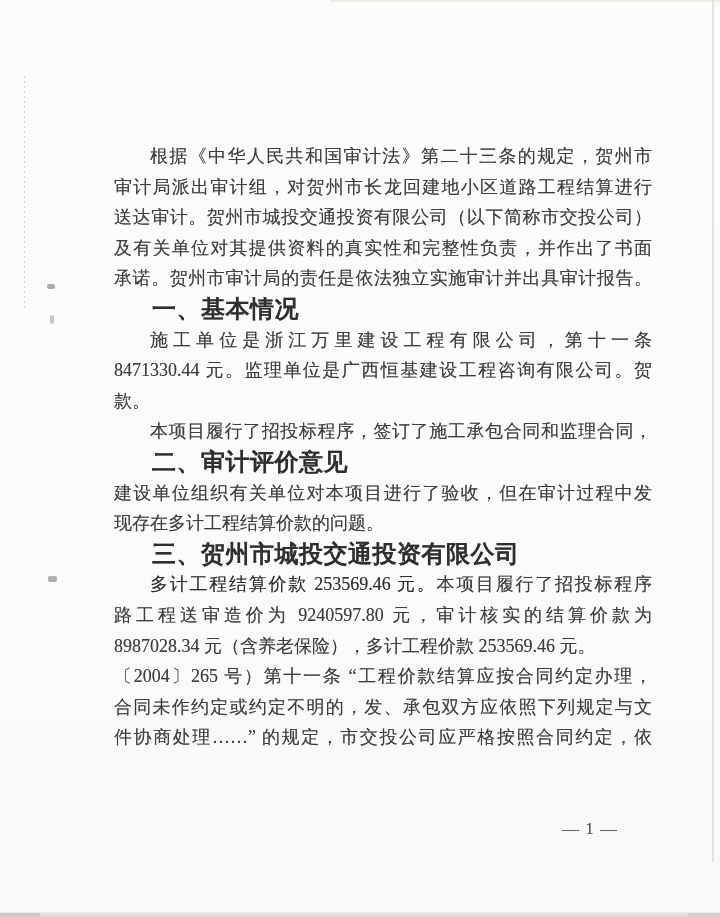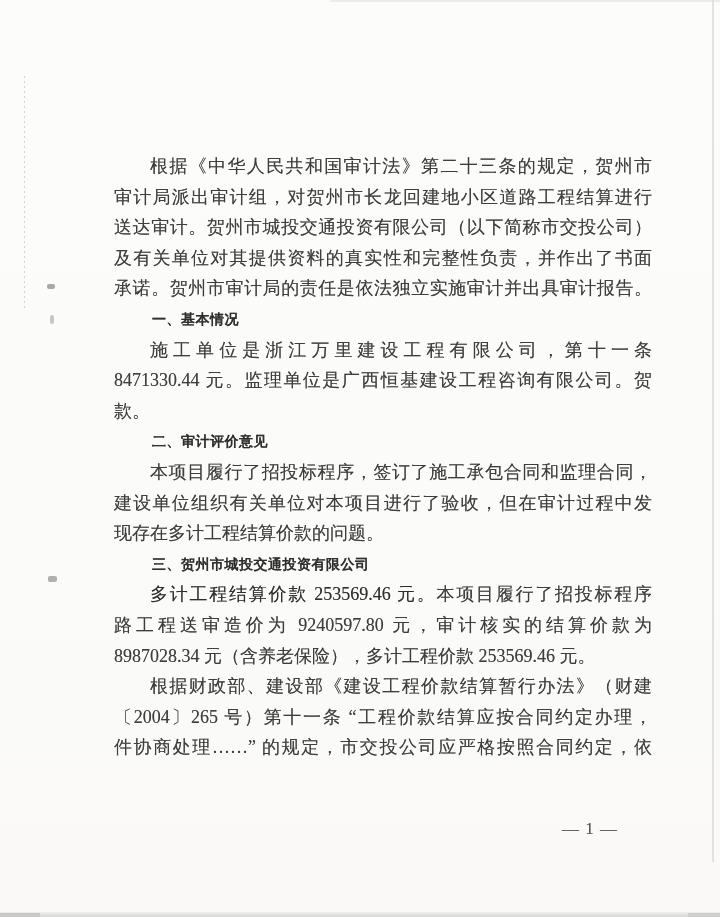--- a/index.html
+++ b/index.html
@@ -39,40 +39,40 @@
     position: absolute; left: 24px; top: 76px; width: 1px; height: 234px;
     background: repeating-linear-gradient(
       to bottom, rgba(178,178,178,.55) 0 2px, rgba(178,178,178,0) 2px 5px);
   }
   .speck { position: absolute; border-radius: 2px; }
   .speck-1 { left: 47px; top: 284px; width: 8px; height: 5px; background: #8d8d8d; opacity:.75; }
   .speck-2 { left: 50px; top: 315px; width: 4px; height: 9px; background: #a3a3a3; opacity:.6; }
   .speck-3 { left: 48px; top: 576px; width: 9px; height: 6px; background: #8f8f8f; opacity:.7; }
   
   .text-col {
-    position: absolute; left: 114px; top: 151px; width: 538px;
+    position: absolute; left: 114px; top: 141px; width: 538px;
     color: #3e3e3e;
     font-size: 18px;
     text-shadow: 0 0 0.5px rgba(70,70,70,.55);
   }
   .line {
     height: 30.6px; line-height: 30.6px;
     text-align: justify;
     text-align-last: justify;
     white-space: normal;
   }
   .indent { padding-left: 36px; }
   .endline { text-align-last: left; }
   .heading {
-    font-family: Liberation Sans, sans-serif;
+    font-family: Liberation Serif, serif;
     font-weight: 700;
     color: #2f2f2f;
     text-align: right; text-align-last: left;
     padding-left: 38px;
-    font-size: 14px;
+    font-size: 24px;
     letter-spacing: .5px;
   }
   .bold-run {
     font-weight: 400;
     color: #2e2e2e;
   }
   .page-number {
     position: absolute; left: 548px; top: 819px; width: 84px;
     text-align: center;
     font-size: 17px; color: #565656;
@@ -102,35 +102,35 @@
     <div class="line">送达审计。贺州市城投交通投资有限公司（以下简称市交投公司）</div>
     <div class="line">及有关单位对其提供资料的真实性和完整性负责，并作出了书面</div>
     <div class="line">承诺。贺州市审计局的责任是依法独立实施审计并出具审计报告。</div>
 
     <div class="line heading">一、基本情况</div>
 
     <div class="line indent">施工单位是浙江万里建设工程有限公司，第十一条</div>
     <div class="line">8471330.44 元。监理单位是广西恒基建设工程咨询有限公司。贺</div>
     <div class="line endline">款。</div>
 
+    <div class="line indent">本项目履行了招投标程序，签订了施工承包合同和监理合同，</div>
+
     <div class="line heading">二、审计评价意见</div>
-
-    <div class="line indent">本项目履行了招投标程序，签订了施工承包合同和监理合同，</div>
     <div class="line">建设单位组织有关单位对本项目进行了验收，但在审计过程中发</div>
     <div class="line endline">现存在多计工程结算价款的问题。</div>
 
     <div class="line heading">三、贺州市城投交通投资有限公司</div>
 
     <div class="line indent">
       <span class="bold-run">多计工程结算价款 253569.46 元。</span><span>本项目履行了招投标程序</span>
     </div>
     <div class="line">路工程送审造价为 9240597.80 元，审计核实的结算价款为</div>
     <div class="line endline">8987028.34 元（含养老保险），多计工程价款 253569.46 元。</div>
 
-    <div class="line indent">根据财政部、建设部《建设工程价款结算暂行办法》（财建</div>
     <div class="line">〔2004〕265 号）第十一条 “工程价款结算应按合同约定办理，</div>
+    <div class="line">合同未作约定或约定不明的，发、承包双方应依照下列规定与文</div>
     <div class="line">件协商处理……” 的规定，市交投公司应严格按照合同约定，依</div>
 
   </div>
 
   <div class="page-number">— 1 —</div>
 
 </div>
 
 </body></html>

